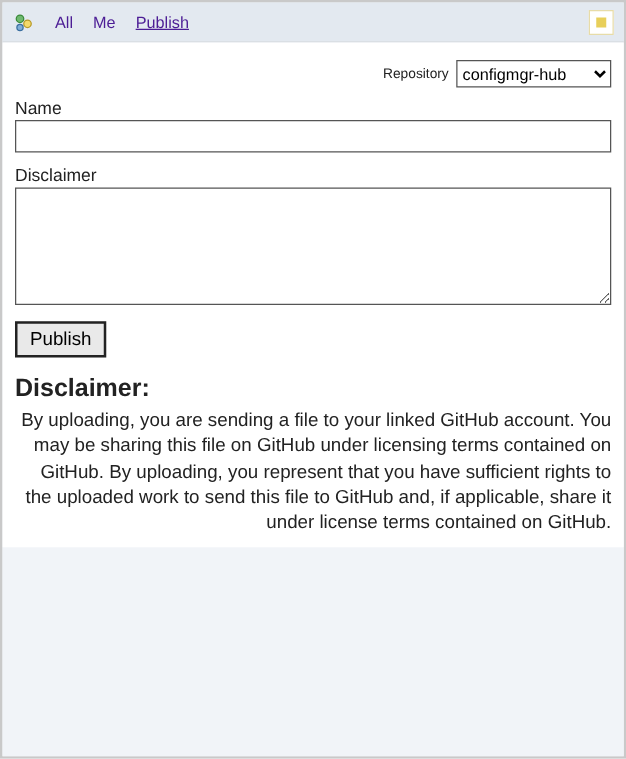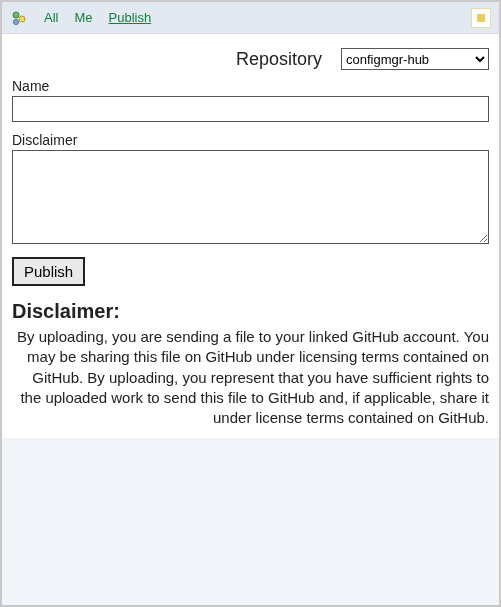--- a/index.html
+++ b/index.html
@@ -30,21 +30,21 @@
   }
   .toolbar .icon-holder {
     display: flex;
     align-items: center;
     justify-content: center;
     width: 18px;
     height: 18px;
   }
   .toolbar .tab {
     font-size: 13px;
-    color: #15803d;
+    color: #4c1d95;
     cursor: pointer;
   }
   .toolbar .tab.active {
     text-decoration: underline;
   }
   .toolbar-spacer { flex: 1; }
   .toolbar-right-btn {
     width: 20px;
     height: 20px;
     border: 1px solid #e7dca8;
@@ -64,29 +64,28 @@
     padding: 14px 10px 10px 10px;
   }
   .repo-row {
     display: flex;
     align-items: center;
     justify-content: flex-end;
     gap: 6px;
     margin-bottom: 8px;
   }
   .repo-row label {
-    font-size: 18px;
+    font-size: 11px;
   }
   .repo-row select {
-    width: 148px;
+    width: 124px;
     font-size: 13px;
     border: 1px solid #555;
     background: #fff;
     height: 22px;
-    margin-left: 13px;
   }
   .field-label {
     font-size: 14px;
     margin-bottom: 2px;
   }
   .name-input {
     width: 100%;
     height: 26px;
     border: 1px solid #555;
     font-size: 13px;

